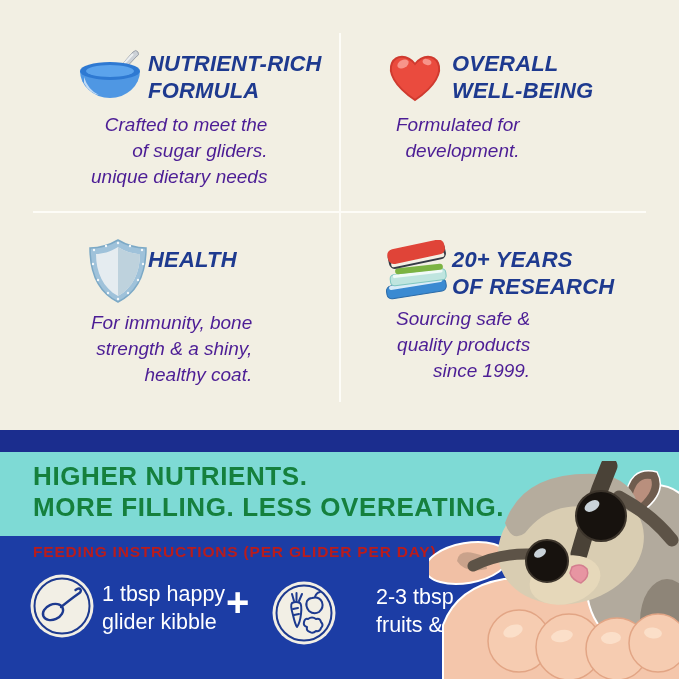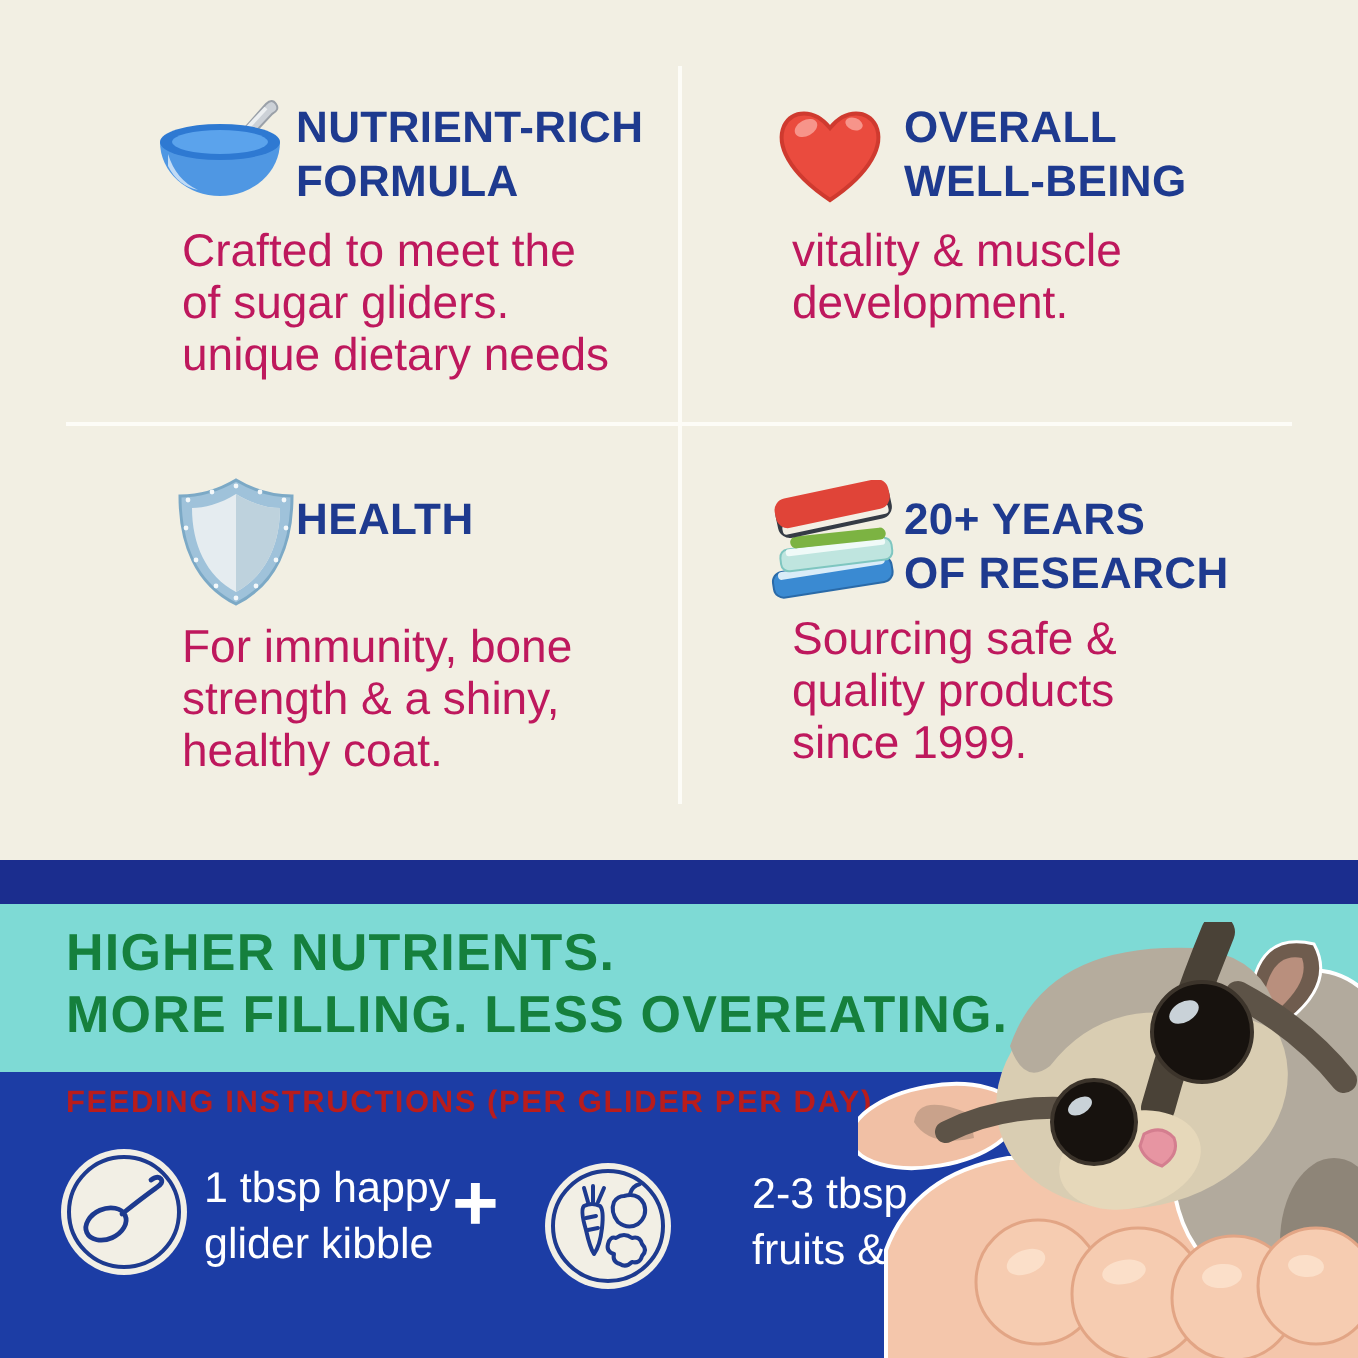--- a/index.html
+++ b/index.html
@@ -6,22 +6,22 @@
   .canvas {
     position:relative; width:679px; height:679px; overflow:hidden;
     font-family:"Liberation Sans", sans-serif; background:#f2efe3;
   }
   
   .topgrid { position:absolute; left:0; top:0; width:679px; height:430px; background:#f2efe3; }
   .div-v { position:absolute; left:339px; top:33px; width:2px; height:369px; background:#fdfcf7; }
   .div-h { position:absolute; left:33px; top:211px; width:613px; height:2px; background:#fdfcf7; }
   .feature-icon { position:absolute; }
   .feature-title { position:absolute; color:#1e3a8f; font-weight:bold; font-size:22px; line-height:27px; letter-spacing:.2px; }
-  .feature-title div, .feature-body div { white-space:nowrap; }
-  .feature-body { position:absolute; color:#be185d; font-size:23px; line-height:26px; }
+  .feature-title div, .feature-body div { white-space:nowrap;font-style:italic; }
+  .feature-body { position:absolute; color:#4c1d95; font-size:19px; line-height:26px;text-align:right; }
   .icon-q1 { left:75px; top:47px; }   .title-q1 { left:148px; top:50px; }  .body-q1 { left:91px; top:112px; }
   .icon-q2 { left:386px; top:50px; }  .title-q2 { left:452px; top:50px; }  .body-q2 { left:396px; top:112px; }
   .icon-q3 { left:86px; top:238px; }  .title-q3 { left:148px; top:246px; } .body-q3 { left:91px; top:290px;margin-top:20px; }
   .icon-q4 { left:378px; top:240px; } .title-q4 { left:452px; top:246px; } .body-q4 { left:396px; top:306px; }
   
   .band { position:absolute; left:0; top:430px; width:679px; height:22px; background:#1b2d8e; }
   .teal { position:absolute; left:0; top:452px; width:679px; height:84px; background:#7edad5; }
   .teal-text { position:absolute; left:33px; top:461px; color:#15803d; font-weight:bold; font-size:26px; line-height:31px; letter-spacing:.6px; }
   .teal-text div { white-space:nowrap; }
   
@@ -72,21 +72,21 @@
         <path d="M29,50 C8,36 2,22 6,13 C10,5 21,4 29,14 C37,4 48,5 52,13 C56,22 50,36 29,50 Z" fill="#ea4b3e" stroke="#cf3a2f" stroke-width="2"></path>
         <ellipse cx="17" cy="14" rx="6" ry="4" fill="#f7948a" transform="rotate(-28 17 14)"></ellipse>
         <ellipse cx="41" cy="12" rx="4.5" ry="3" fill="#f7948a" transform="rotate(20 41 12)"></ellipse>
       </svg>
     </div>
     <div class="feature-title title-q2">
       <div>OVERALL</div>
       <div>WELL-BEING</div>
     </div>
     <div class="feature-body body-q2">
-      <div>vitality &amp; muscle</div>
+      <div>Formulated for</div>
       <div>development.</div>
     </div>
 
     <div class="feature-icon icon-q3">
       <svg width="64" height="66" viewBox="0 0 64 66">
         <path d="M32,2 C42,8 52,10 60,10 C60,34 52,54 32,64 C12,54 4,34 4,10 C12,10 22,8 32,2 Z" fill="#9fc2da" stroke="#7ca9c6" stroke-width="1.5"></path>
         <path d="M32,9 C40,14 48,16 54,16 C54,34 47,50 32,58 C17,50 10,34 10,16 C16,16 24,14 32,9 Z" fill="#e5ecf0"></path>
         <path d="M32,9 C40,14 48,16 54,16 C54,34 47,50 32,58 Z" fill="#bed2dd"></path>
         <g fill="#f4f8fa">
           <circle cx="32" cy="5" r="1.2"></circle>

